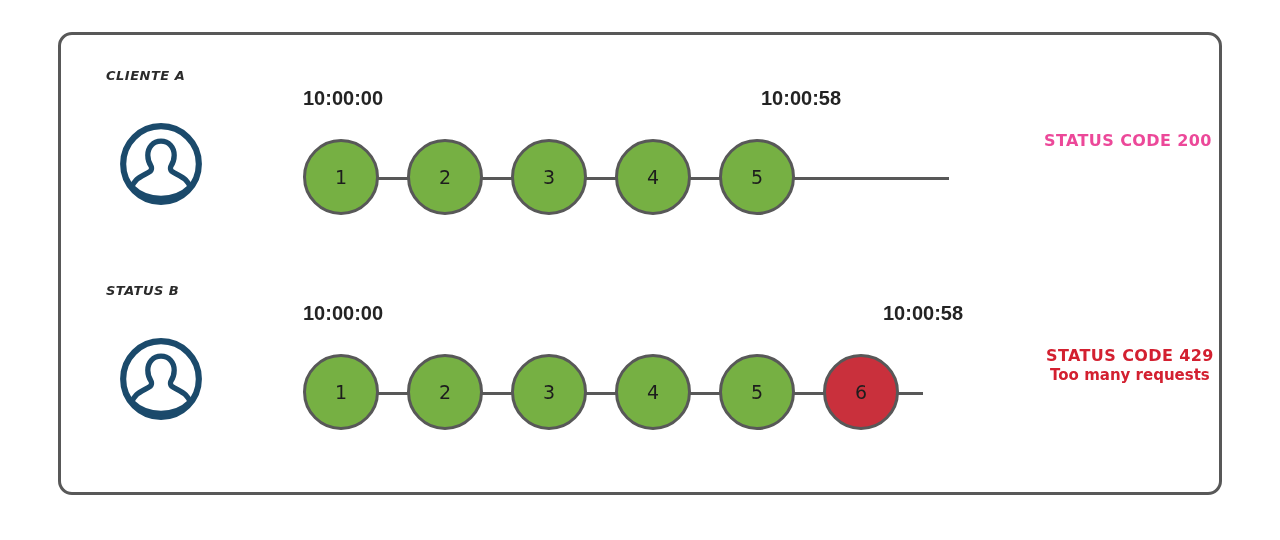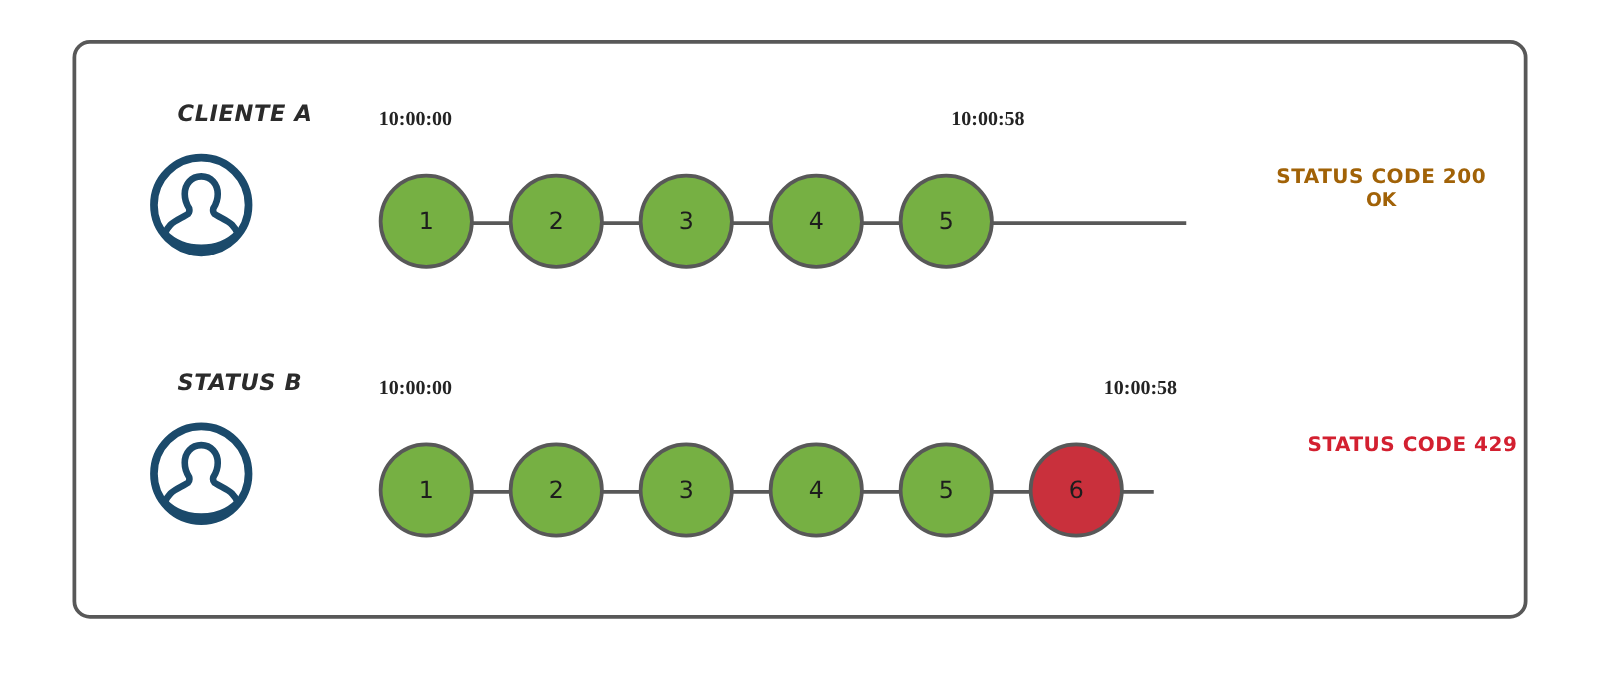--- a/index.html
+++ b/index.html
@@ -40,44 +40,43 @@
     position: absolute;
     left: 0;
     width: 1164px;
   }
   .row-a { top: 0px; }
   .row-b { top: 215px; }
 
   .client-label {
     position: absolute;
     left: 45px;
-    top: 46px;
+    top: 33px;
     font-family: "DejaVu Sans", sans-serif;
-    font-size: 18px;
+    font-size: 13px;
     font-weight: 700;
     font-style: italic;
     letter-spacing: 0.5px;
     color: #2b2b2b;
     white-space: nowrap;
-    margin-left: 36px;
   }
 
   .avatar {
     position: absolute;
     left: 56px;
     top: 85px;
     width: 88px;
     height: 88px;
   }
 
   
   .timestamp {
     position: absolute;
-    font-family: Liberation Serif, serif;
-    font-size: 16px;
+    font-family: Liberation Sans, sans-serif;
+    font-size: 20px;
     font-weight: 700;
     color: #232323;
     white-space: nowrap;
     top: 52px;
   }
 
   
   .chain {
     position: absolute;
     left: 242px;
@@ -121,21 +120,21 @@
     display: block;
     font-size: 16px;
     font-weight: 600;
     letter-spacing: 0.4px;
   }
   .status .desc {
     display: block;
     font-size: 15px;
     font-weight: 600;
   }
-  .status.ok  { color: #a16207; }
+  .status.ok  { color: #ec4899; margin-left: 23px; }
   .status.err { color: #d32030; }
 </style>
 </head>
 <body>
 
 <div id="canvas">
   <div class="frame">
 
   <div class="row row-a">
         <div class="client-label">CLIENTE A</div>
@@ -148,21 +147,20 @@
         <div class="chain" style="width: 684px;">
           <div class="chain-line" style="width: 608px;"></div>
           <div class="node ok" style="left: 0px;">1</div>
           <div class="node ok" style="left: 104px;">2</div>
           <div class="node ok" style="left: 208px;">3</div>
           <div class="node ok" style="left: 312px;">4</div>
           <div class="node ok" style="left: 416px;">5</div>
         </div>
         <div class="status ok" style="left: 960px; top: 96px;">
           <span class="code">STATUS CODE 200</span>
-          <span class="desc">OK</span>
         </div>
       </div>
       <div class="row row-b">
         <div class="client-label">STATUS B</div>
         <div class="avatar"><svg viewBox="0 0 100 100" width="88" height="88" aria-hidden="true">
             <circle cx="50" cy="50" r="43" fill="none" stroke="#1b4a6b" stroke-width="7"></circle>
             <path d="M50 24 C59 24 65 31 65 40 C65 46 63 50 61 53 C60.5 55 61 57 62 58 C66 61 74 64 78 68 C80.5 70.5 82 73 83 76 C75 84 63 89 50 89 C37 89 25 84 17 76 C18 73 19.5 70.5 22 68 C26 64 34 61 38 58 C39 57 39.5 55 39 53 C37 50 35 46 35 40 C35 31 41 24 50 24 Z" fill="none" stroke="#1b4a6b" stroke-width="6" stroke-linejoin="round"></path>
           </svg></div>
         <div class="timestamp" style="left: 242px;">10:00:00</div>
         <div class="timestamp" style="left: 822px;">10:00:58</div>
@@ -170,16 +168,17 @@
           <div class="chain-line" style="width: 582px;"></div>
           <div class="node ok" style="left: 0px;">1</div>
           <div class="node ok" style="left: 104px;">2</div>
           <div class="node ok" style="left: 208px;">3</div>
           <div class="node ok" style="left: 312px;">4</div>
           <div class="node ok" style="left: 416px;">5</div>
           <div class="node err" style="left: 520px;">6</div>
         </div>
         <div class="status err" style="left: 985px; top: 96px;">
           <span class="code">STATUS CODE 429</span>
+          <span class="desc">Too many requests</span>
         </div>
       </div>
     </div>
 </div>
 
 </body></html>

